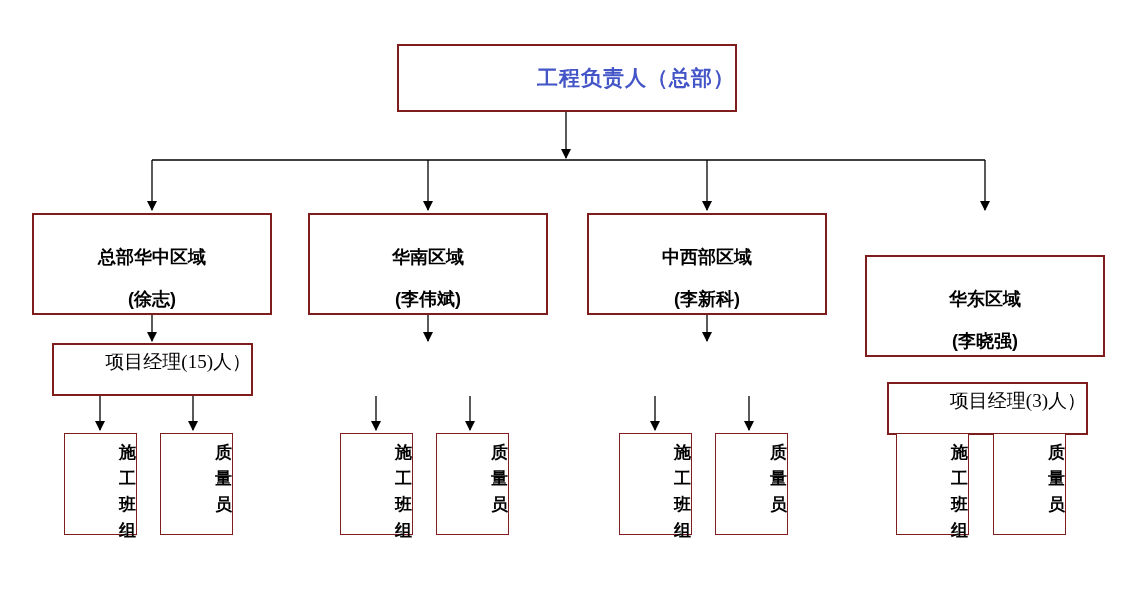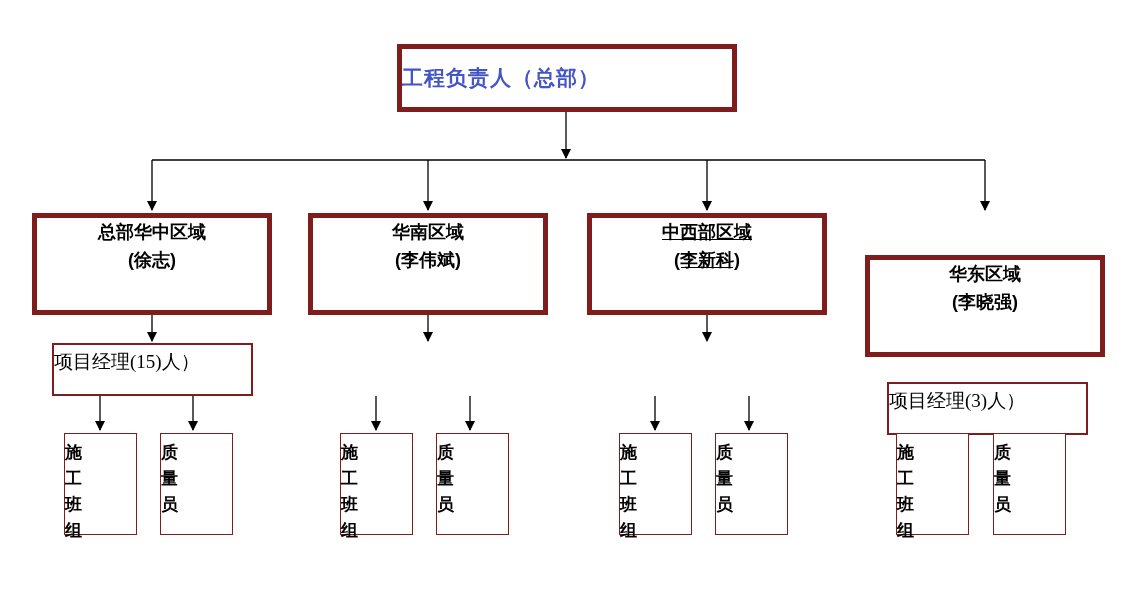--- a/index.html
+++ b/index.html
@@ -17,25 +17,25 @@
   }
   svg.connectors {
     position: absolute;
     left: 0;
     top: 0;
     pointer-events: none;
   }
   .box {
     position: absolute;
     box-sizing: border-box;
-    border: 5px solid #7f1d1d;
+    border: 2px solid #7f1d1d;
     background: #ffffff;
     display: flex;
     align-items: center;
-    justify-content: flex-start;
+    justify-content: flex-end;
     text-align: center;
   }
   .top-box {
     left: 397px;
     top: 44px;
     width: 340px;
     height: 68px;
   }
   .top-box .title-text {
     color: #4455C8;
@@ -45,20 +45,21 @@
   }
   .region-box {
     top: 213px;
     width: 240px;
     height: 102px;
     flex-direction: column;
     font-weight: bold;
     font-size: 18px;
     line-height: 28px;
     color: #000000;
+    gap: 14px;
   }
   .pm-box {
     top: 343px;
     width: 201px;
     height: 53px;
     align-items: flex-start;
     padding-top: 4px;
     font-family: "Liberation Serif", serif;
     font-size: 19px;
     color: #000000;
@@ -148,21 +149,21 @@
 工
 班
 组</span>
   </div>
   <div class="box v-box" style="left:436px;">
     <span class="v-text">质
 量
 员</span>
   </div>
 
-  <div class="box region-box" style="left:587px;text-decoration:underline;">
+  <div class="box region-box" style="left:587px;">
     <span>中西部区域</span>
     <span>(李新科)</span>
   </div>
   <div class="box v-box" style="left:619px;">
     <span class="v-text">施
 工
 班
 组</span>
   </div>
   <div class="box v-box" style="left:715px;">

